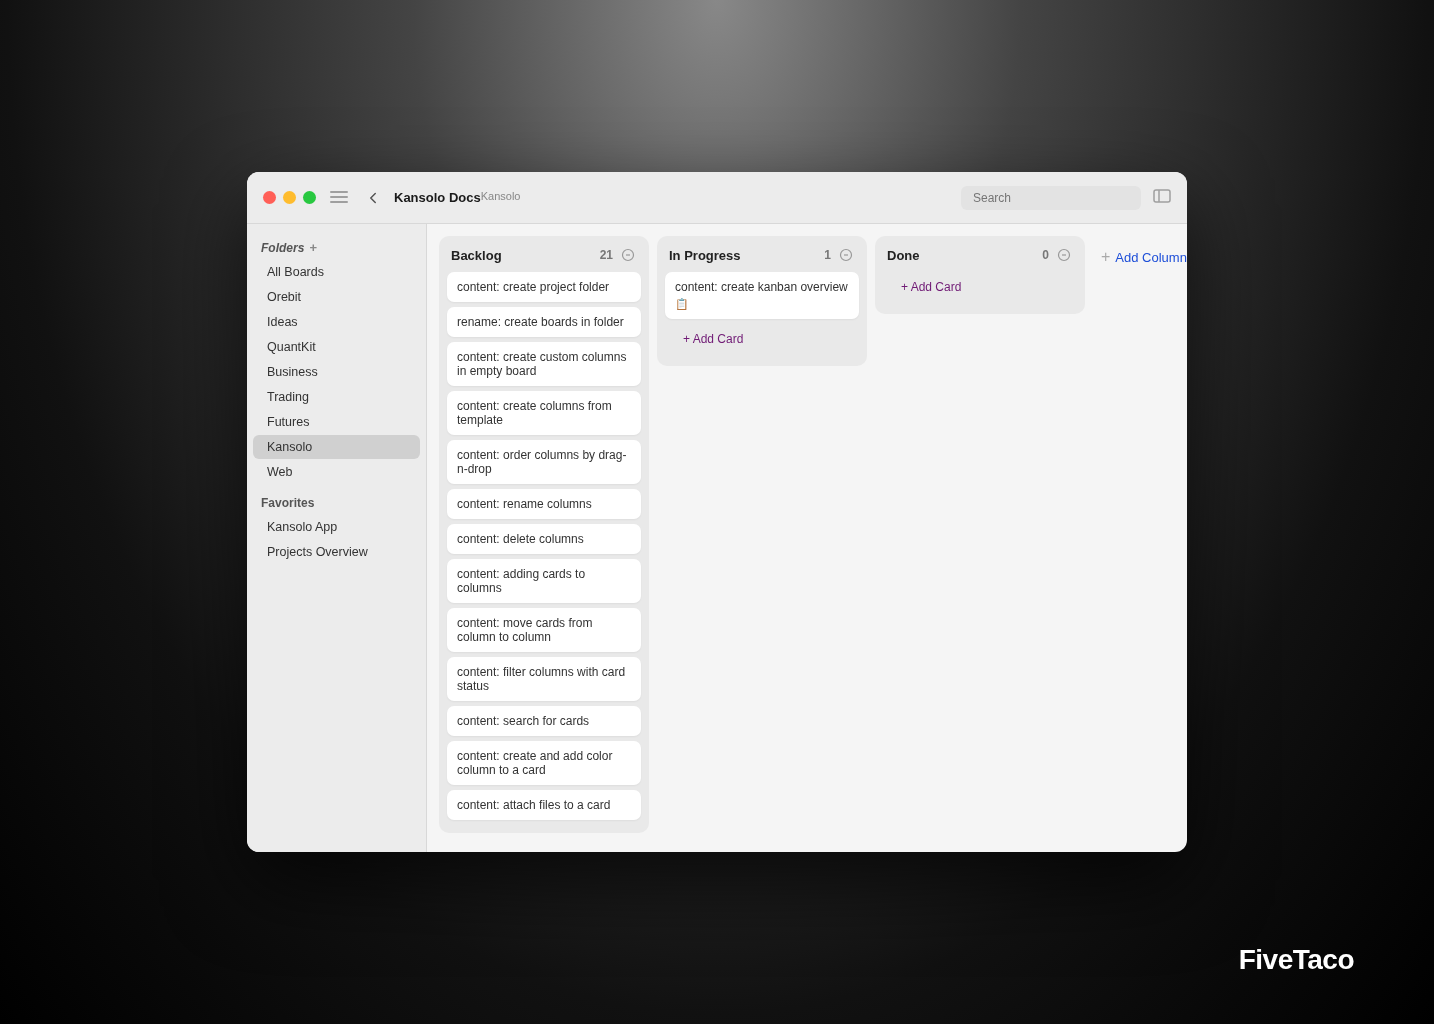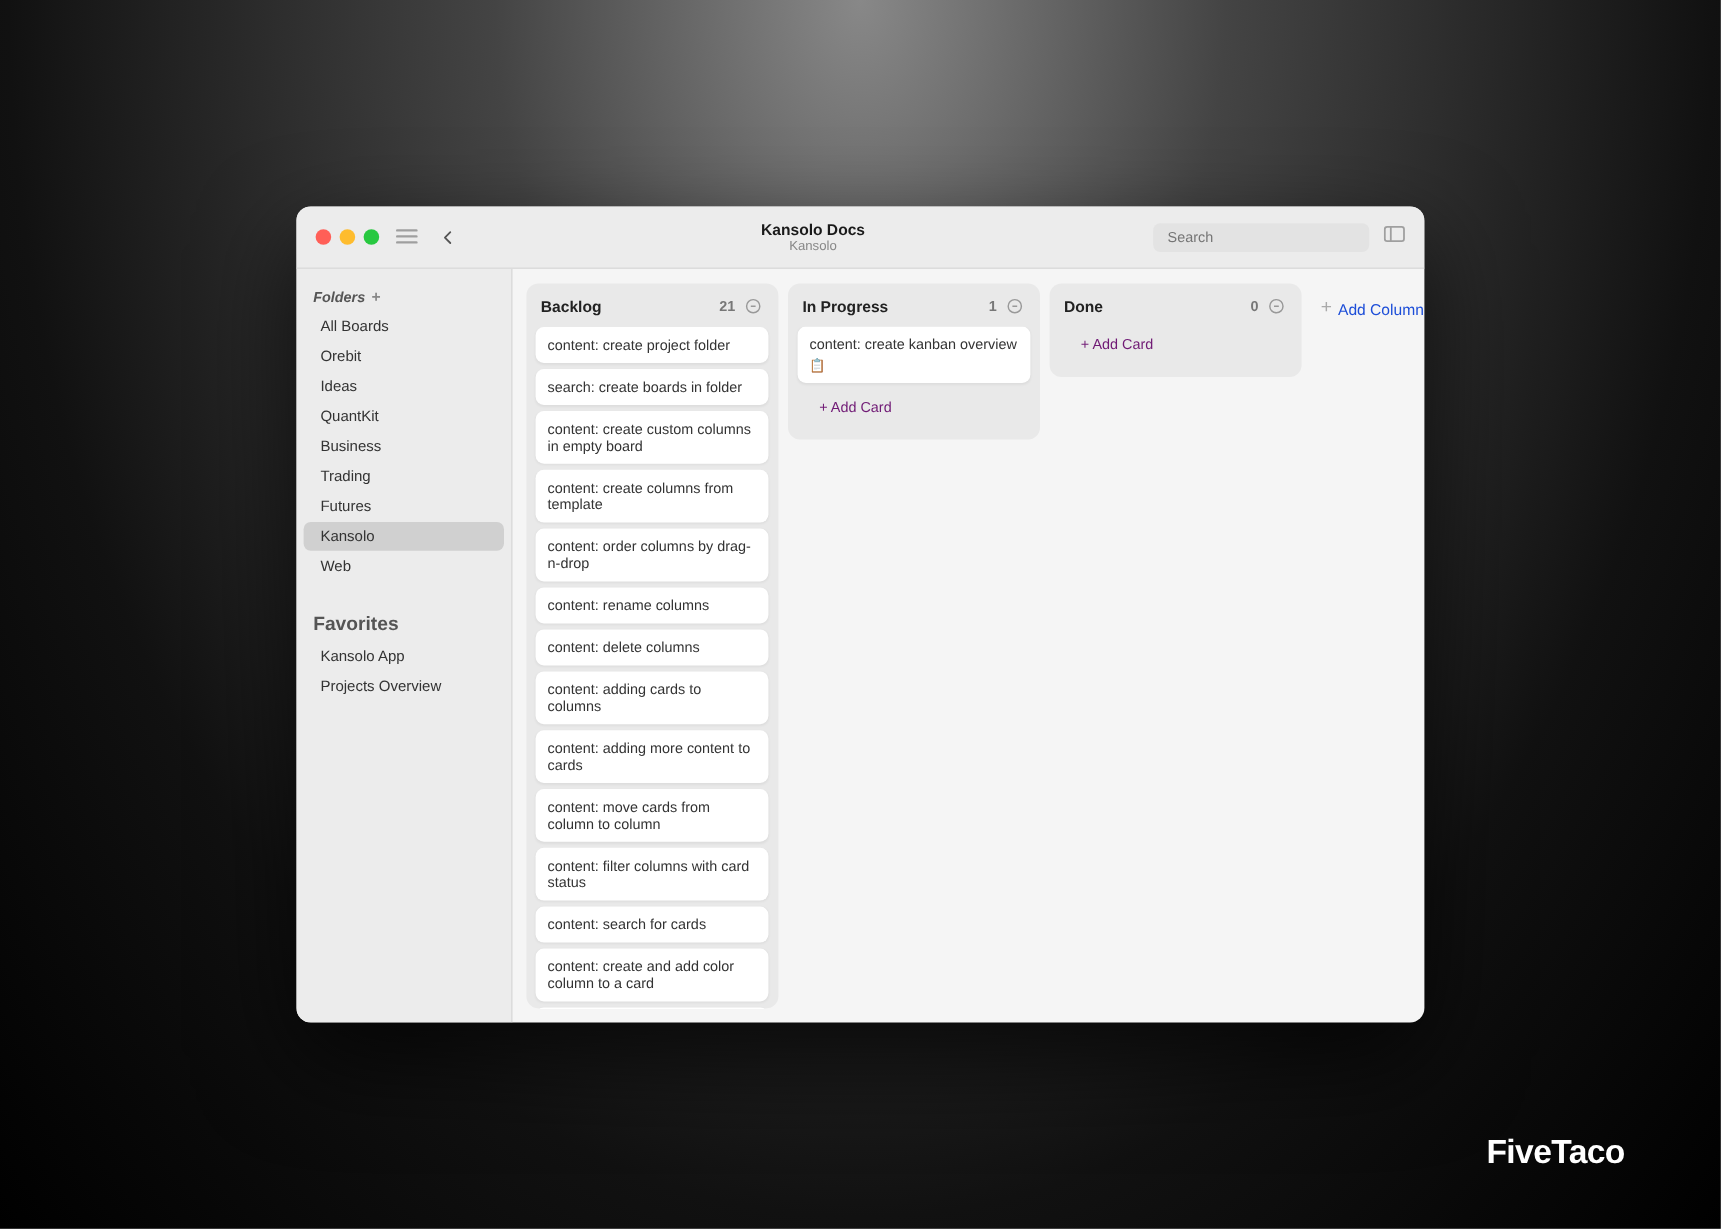--- a/index.html
+++ b/index.html
@@ -62,21 +62,21 @@
     }
     .nav-back {
       display: flex;
       align-items: center;
       margin-right: 12px;
       cursor: pointer;
     }
     .nav-back svg { width: 18px; height: 18px; }
     .titlebar-app-info {
       display: flex;
-      flex-direction: column;
+      flex-direction: row;
       flex: 1;
       text-align: center;
     }
     .titlebar-app-name {
       font-size: 13px;
       font-weight: 600;
       color: #1a1a1a;
     }
     .titlebar-app-sub {
       font-size: 11px;
@@ -136,24 +136,24 @@
       margin: 1px 6px;
     }
     .sidebar-item.active {
       background: #d0d0d0;
       font-weight: 500;
     }
     .sidebar-favorites-header {
       display: flex;
       align-items: center;
       padding: 8px 14px 4px 14px;
-      font-size: 16px;
+      font-size: 12px;
       font-weight: 600;
       color: #555;
-      margin-top: 20px;
+      margin-top: 4px;
     }
     
     .board-area {
       flex: 1;
       overflow-x: auto;
       overflow-y: hidden;
       display: flex;
       flex-direction: column;
     }
     .columns-container {
@@ -327,28 +327,27 @@
               <span class="column-count">21</span>
               <div class="column-menu-icon">
                 <svg width="14" height="14" viewBox="0 0 14 14" fill="none">
     <circle cx="7" cy="7" r="5.5" stroke="#999" stroke-width="1.2"></circle>
     <line x1="5" y1="7" x2="9" y2="7" stroke="#999" stroke-width="1.2"></line>
   </svg>
               </div>
             </div>
             <div class="column-cards">
               <div class="card">content: create project folder</div>
-              <div class="card">search: create boards in folder</div>
+              <div class="card">rename: create boards in folder</div>
               <div class="card">content: create custom columns in empty board</div>
               <div class="card">content: create columns from template</div>
               <div class="card">content: order columns by drag-n-drop</div>
               <div class="card">content: rename columns</div>
               <div class="card">content: delete columns</div>
               <div class="card">content: adding cards to columns</div>
-              <div class="card">content: adding more content to cards</div>
               <div class="card">content: move cards from column to column</div>
               <div class="card">content: filter columns with card status</div>
               <div class="card">content: search for cards</div>
               <div class="card">content: create and add color column to a card</div>
               <div class="card">content: attach files to a card</div>
             </div>
           </div>
           <div class="column">
             <div class="column-header">
               <span class="column-header-title">In Progress</span>

